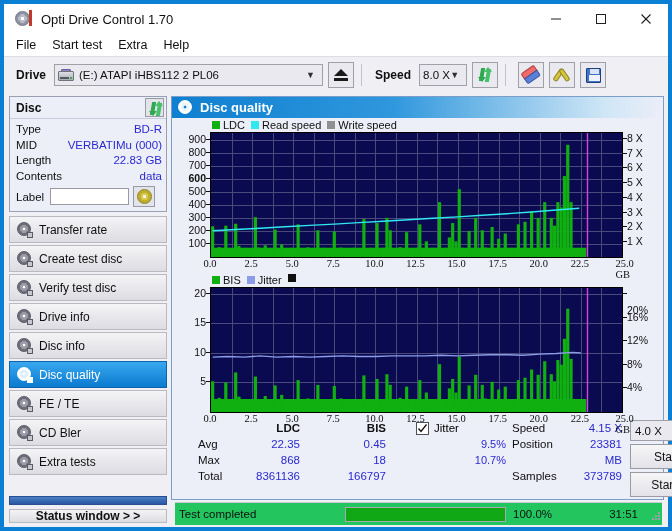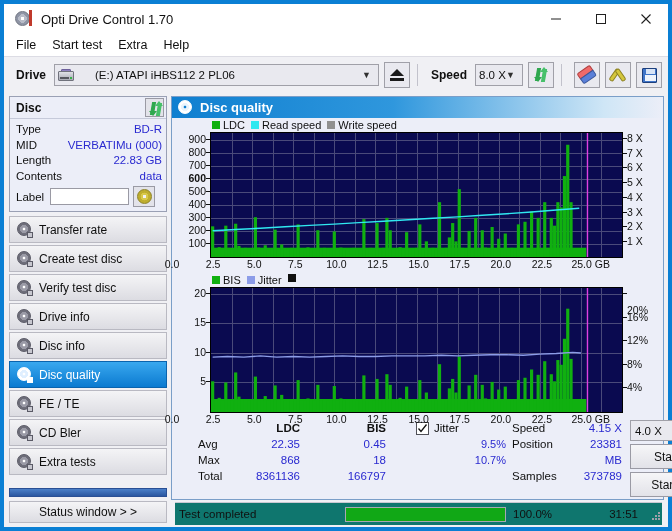--- a/index.html
+++ b/index.html
@@ -43,21 +43,21 @@
     height:36px;background:#f0f0f4;border-top:1px solid #dcdce4;
     display:flex;align-items:center;flex:0 0 auto;padding:0 6px;
   }
   .tb-label{font-size:12px;font-weight:bold;color:#101010;margin:0 8px 0 6px;}
   .combo{
     height:22px;background:#e9e9ef;border:1px solid #a0a0a8;box-sizing:border-box;
     display:flex;align-items:center;font-size:11.5px;color:#101010;
     padding:0 2px 0 3px;position:relative;
   }
   .combo .chev{margin-left:auto;margin-right:5px;color:#303030;font-size:9px;}
-  .drive-combo{width:325px;gap:16px;}
+  .drive-combo{width:269px;}
   .drive-ico{width:16px;height:13px;margin-right:5px;position:relative;flex:0 0 auto;}
   .drive-ico .body{position:absolute;left:0;top:2px;width:16px;height:10px;
         background:linear-gradient(#dfe0e6,#a8aab4);border:1px solid #70727c;box-sizing:border-box;border-radius:1px;}
   .drive-ico .slot{position:absolute;left:2px;top:8px;width:9px;height:2px;background:#55565e;}
   .drive-ico .led{position:absolute;left:12px;top:8px;width:2px;height:2px;background:#38b049;}
   .drive-ico .top{position:absolute;left:3px;top:0px;width:10px;height:4px;background:#8e7fc0;border:1px solid #6d5f9b;box-sizing:border-box;border-radius:1px;}
   .iconbtn{
     width:26px;height:26px;background:#e9e9ef;border:1px solid #a0a0a8;box-sizing:border-box;
     display:flex;align-items:center;justify-content:center;margin-left:5px;flex:0 0 auto;
   }
@@ -125,22 +125,22 @@
      border:1px solid #5a5a66;box-sizing:border-box;}
   .navitem.sel .nav-ico .d{
      background:radial-gradient(circle at 50% 50%,#fff 0 17%,#dfefff 19% 46%,#ffffff 48% 100%);
      border-color:#ffffff;}
   .nav-ico .sp{position:absolute;right:-1px;bottom:-1px;width:6px;height:6px;
      background:#c8c8d0;border:1px solid #5a5a66;box-sizing:border-box;}
   .navitem.sel .nav-ico .sp{background:#ffffff;border-color:#ffffff;}
   .sb-spacer{flex:1 1 auto;min-height:4px;}
   .sb-blue{height:9px;background:linear-gradient(#4a7fc8,#2a56a0);border:1px solid #2a4f94;box-sizing:border-box;margin-bottom:4px;}
   .statuswin{
-    height:22px;background:linear-gradient(#f4f4f6,#dcdce2);border:1px solid #b9b9c2;box-sizing:border-box;
-    display:flex;align-items:center;justify-content:center;font-size:12px;font-weight:normal;color:#101010;
+    height:14px;background:linear-gradient(#f4f4f6,#dcdce2);border:1px solid #b9b9c2;box-sizing:border-box;
+    display:flex;align-items:center;justify-content:center;font-size:12px;font-weight:bold;color:#101010;
     margin-bottom:4px;
     text-align:right;
   }
   
   .main{flex:1 1 auto;min-width:0;padding:3px 4px 0 1px;box-sizing:border-box;display:flex;flex-direction:column;}
   .panel{border:1px solid #7a9ec8;background:#eceef8;box-sizing:border-box;flex:1 1 auto;display:flex;flex-direction:column;min-height:0;}
   .panel-head{height:21px;background:linear-gradient(90deg,#0f7fd0 0%,#2f97dd 45%,#cfe6f6 88%,#eceef8 100%);
      display:flex;align-items:center;padding-left:6px;flex:0 0 auto;}
   .panel-head .pico{width:15px;height:15px;margin-right:7px;position:relative;}
   .panel-head .pico .d{position:absolute;left:0;top:0;width:14px;height:14px;border-radius:50%;
@@ -155,21 +155,21 @@
   .plotrow{display:flex;align-items:stretch;}
   .axisL{width:38px;position:relative;flex:0 0 auto;}
   .axisR{width:40px;position:relative;flex:0 0 auto;}
   .tickL,.tickR{position:absolute;font-size:10.5px;color:#101010;white-space:nowrap;}
   .tickL{right:4px;transform:translateY(-50%);text-align:right;}
   .tickR{left:4px;transform:translateY(-50%);}
   .tmark{position:absolute;width:4px;height:1px;background:#101010;}
   .plot{position:relative;flex:1 1 auto;background:#0a0a50;border:1px solid #000;box-sizing:border-box;overflow:hidden;}
   .gridv{position:absolute;top:0;bottom:0;width:1px;background:#4a4a7a;}
   .gridh{position:absolute;left:0;right:0;height:1px;background:#4a4a7a;}
-  .xaxis{position:relative;height:15px;margin-right:40px;}
+  .xaxis{position:relative;height:15px;margin-left:38px;margin-right:40px;font-family:Liberation Serif, serif;}
   .xt{position:absolute;font-size:10.5px;color:#101010;transform:translateX(-50%);top:0;}
   .xt.last{transform:translateX(-30%);}
   
   .stats{flex:0 0 auto;display:flex;padding:4px 2px 2px 2px;}
   .stat-left{width:242px;flex:0 0 auto;}
   .srow{display:flex;font-size:11.5px;line-height:16px;}
   .srow .lab{width:52px;padding-left:24px;box-sizing:border-box;color:#101010;}
   .srow .c1,.srow .c2{width:86px;text-align:right;color:#2a2ad0;padding-right:12px;box-sizing:border-box;}
   .srow.head .c1,.srow.head .c2{color:#101010;font-weight:bold;}
   .stat-mid{width:96px;flex:0 0 auto;}
@@ -184,21 +184,21 @@
   .sr-row .k{width:58px;color:#101010;}
   .sr-row .v{flex:1 1 auto;text-align:right;color:#2a2ad0;padding-right:8px;}
   .btncol{width:92px;flex:0 0 auto;display:flex;flex-direction:column;gap:3px;padding-right:2px;}
   .selspeed{height:21px;background:#e9e9ef;border:1px solid #a0a0a8;box-sizing:border-box;
      display:flex;align-items:center;font-size:11.5px;padding:0 4px;color:#101010;}
   .bigbtn{height:25px;background:linear-gradient(#f6f6f8,#e2e2e8);border:1px solid #9a9aa4;box-sizing:border-box;
      display:flex;align-items:center;justify-content:center;font-size:12px;color:#101010;}
   
   .statusbar{
     height:22px;flex:0 0 auto;display:flex;align-items:center;
-    background:#0f766e;border-top:1px solid #c8c8d2;margin:2px 2px 2px 4px;
+    background:#22c55e;border-top:1px solid #c8c8d2;margin:2px 2px 2px 4px;
   }
   .sb-text{font-size:11.5px;color:#101010;width:170px;padding-left:4px;box-sizing:border-box;}
   .progress{flex:1 1 auto;height:15px;background:#e8e8ee;border:1px solid #a8a8b2;box-sizing:border-box;position:relative;}
   .progress .fill{position:absolute;left:0;top:0;bottom:0;background:#11a816;}
   .sb-pct{width:62px;font-size:11.5px;color:#101010;padding-left:7px;box-sizing:border-box;}
   .sb-time{width:80px;font-size:11.5px;color:#101010;text-align:right;padding-right:10px;box-sizing:border-box;}
   .grip{width:12px;height:12px;position:relative;margin-right:2px;}
   .grip i{position:absolute;width:2px;height:2px;background:#a0a0aa;}
 </style>
 </head>

